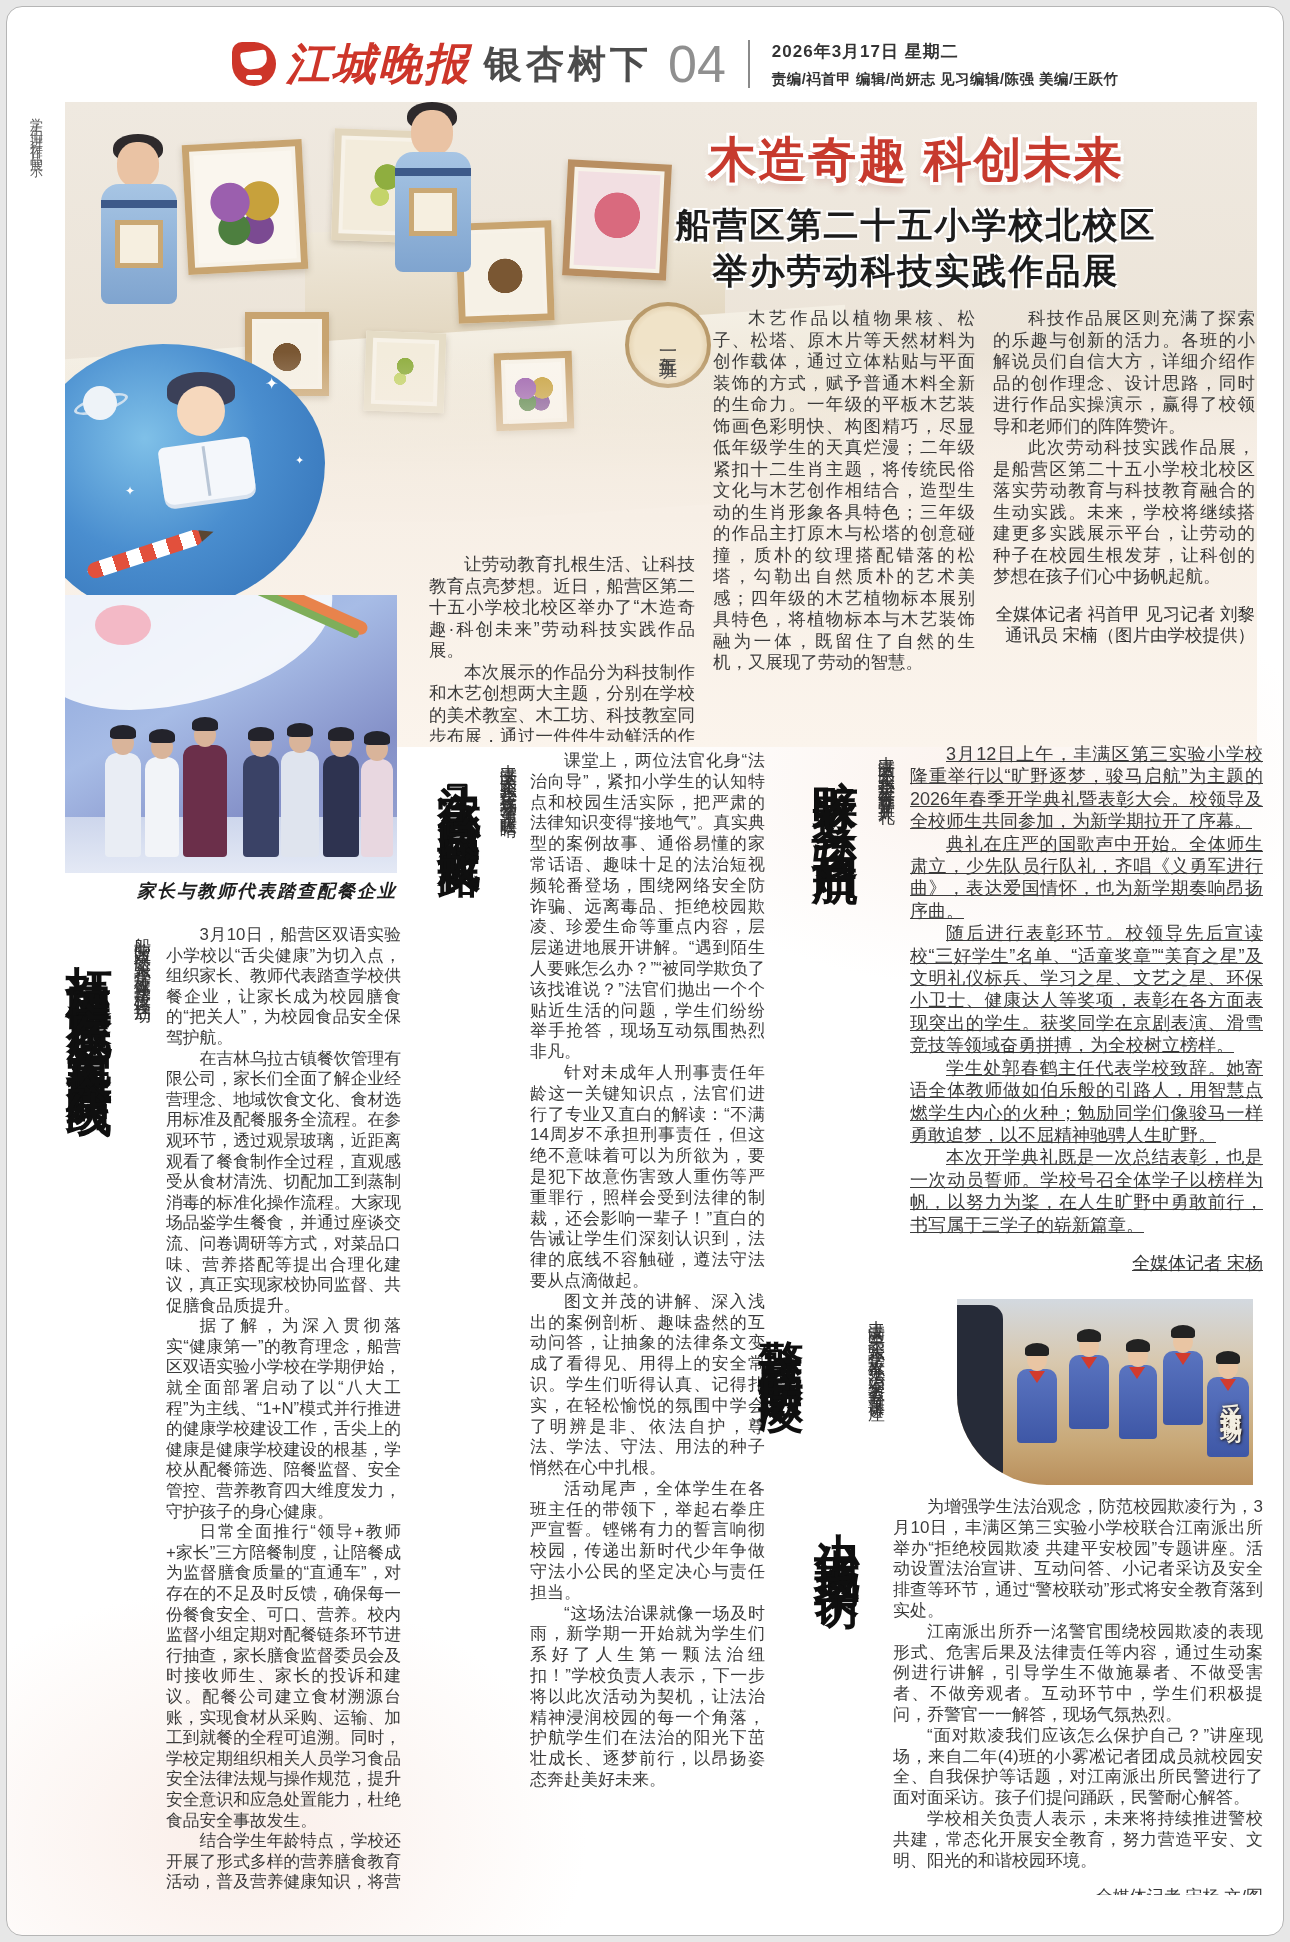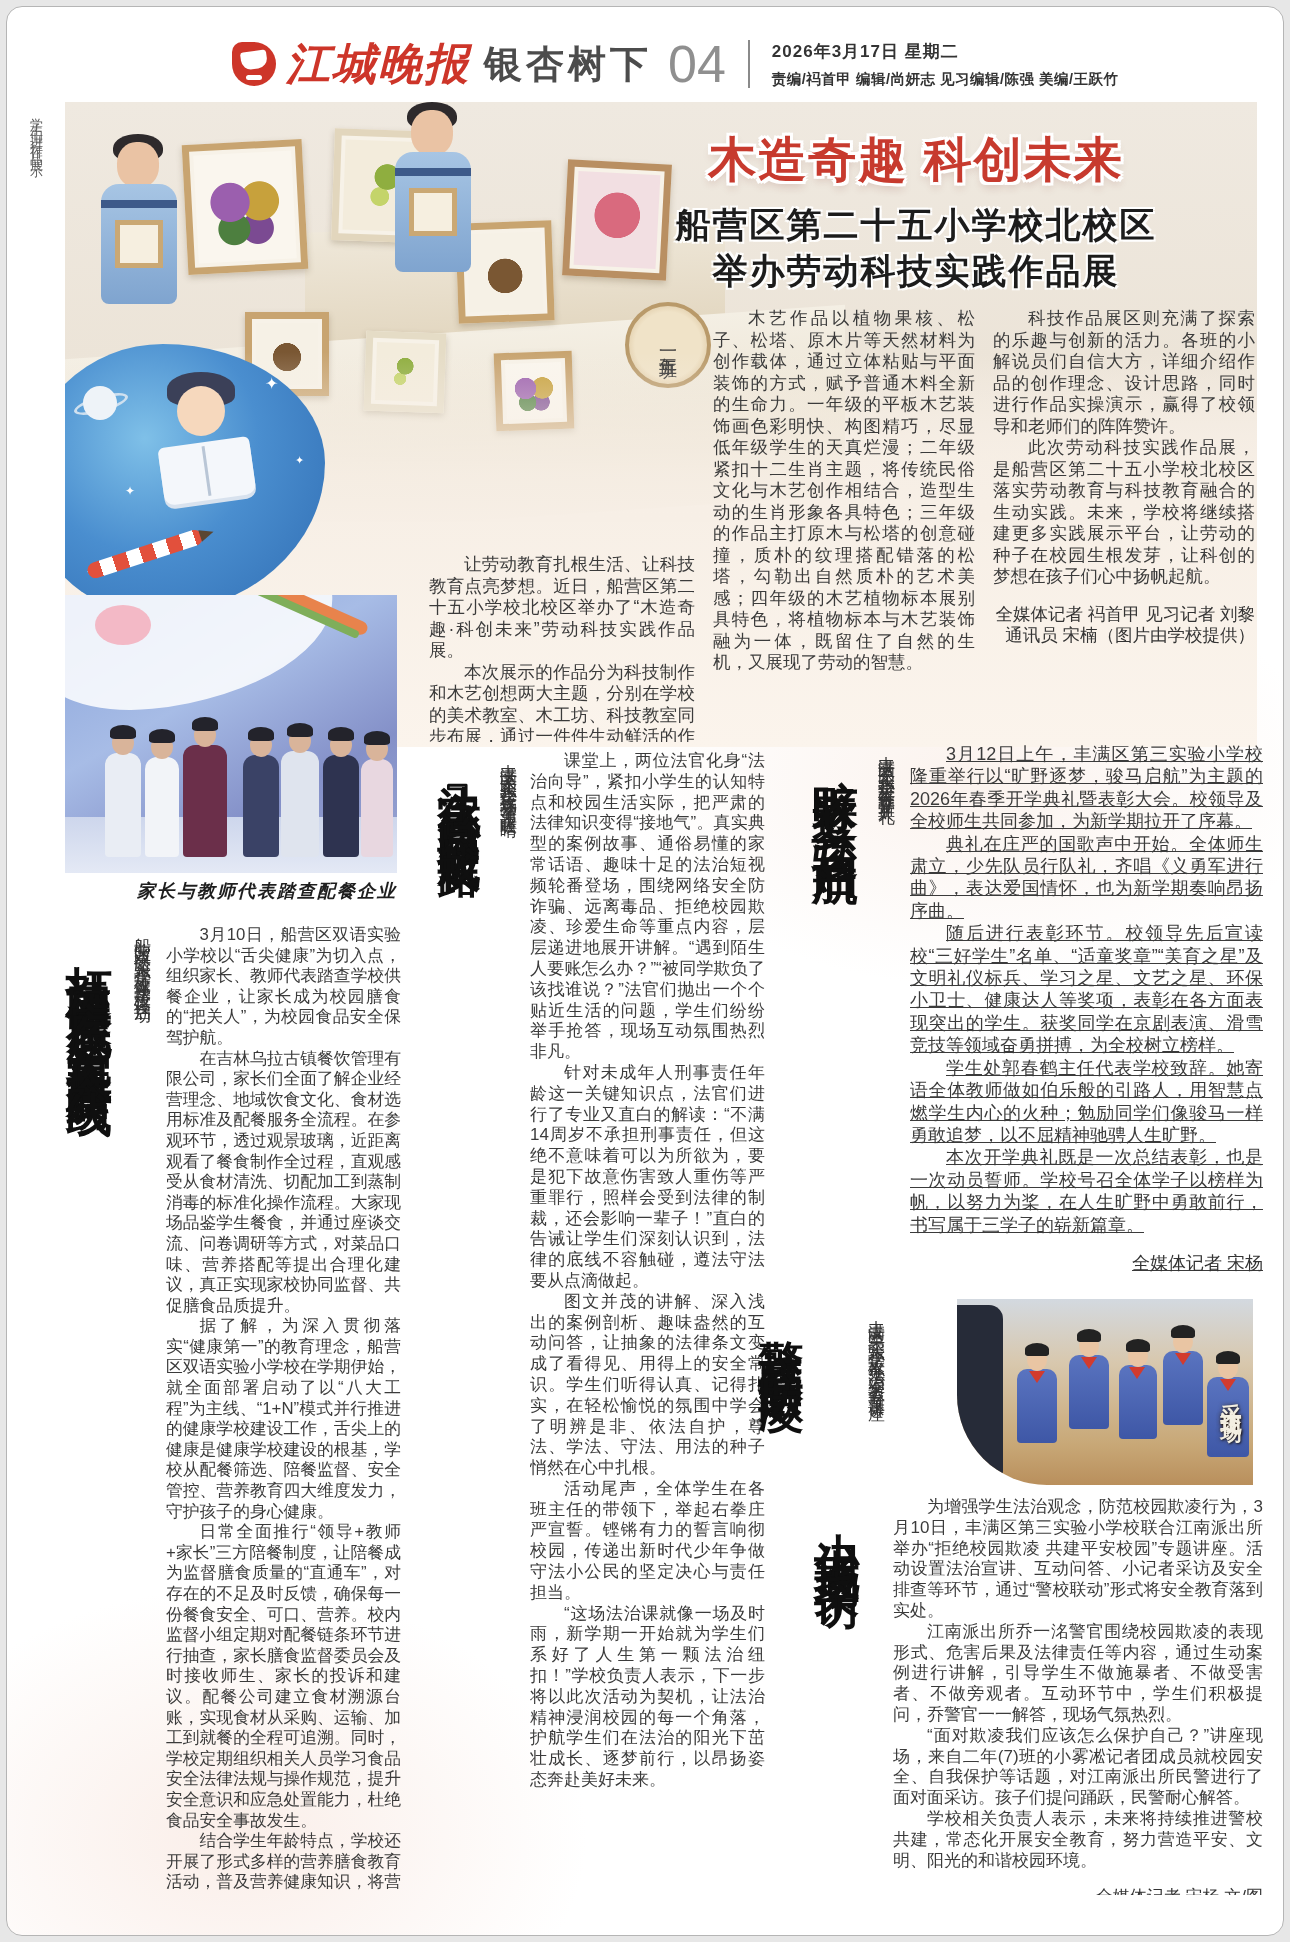--- a/index.html
+++ b/index.html
@@ -321,18 +321,18 @@
       <div class="scarf" style="left:172px;top:68px;"></div>
       <div class="vest" style="left:206px;top:52px;"></div>
       <div class="scarf" style="left:218px;top:54px;"></div>
       <div class="vest" style="left:250px;top:78px;width:42px;height:80px;"></div>
       <div class="scarf" style="left:263px;top:80px;"></div>
       <div class="police-caption">采访现场</div>
     </div>
     <div class="a-body">
       <p>为增强学生法治观念，防范校园欺凌行为，3月10日，丰满区第三实验小学校联合江南派出所举办“拒绝校园欺凌 共建平安校园”专题讲座。活动设置法治宣讲、互动问答、小记者采访及安全排查等环节，通过“警校联动”形式将安全教育落到实处。</p>
       <p>江南派出所乔一洺警官围绕校园欺凌的表现形式、危害后果及法律责任等内容，通过生动案例进行讲解，引导学生不做施暴者、不做受害者、不做旁观者。互动环节中，学生们积极提问，乔警官一一解答，现场气氛热烈。</p>
-      <p>“面对欺凌我们应该怎么保护自己？”讲座现场，来自二年(7)班的小雾凇记者团成员就校园安全、自我保护等话题，对江南派出所民警进行了面对面采访。孩子们提问踊跃，民警耐心解答。</p>
+      <p>“面对欺凌我们应该怎么保护自己？”讲座现场，来自二年(4)班的小雾凇记者团成员就校园安全、自我保护等话题，对江南派出所民警进行了面对面采访。孩子们提问踊跃，民警耐心解答。</p>
       <p>学校相关负责人表示，未来将持续推进警校共建，常态化开展安全教育，努力营造平安、文明、阳光的和谐校园环境。</p>
       <p class="byline">全媒体记者 宋杨 文/图</p>
     </div>
   </div>
 </div>
 
 </body></html>

